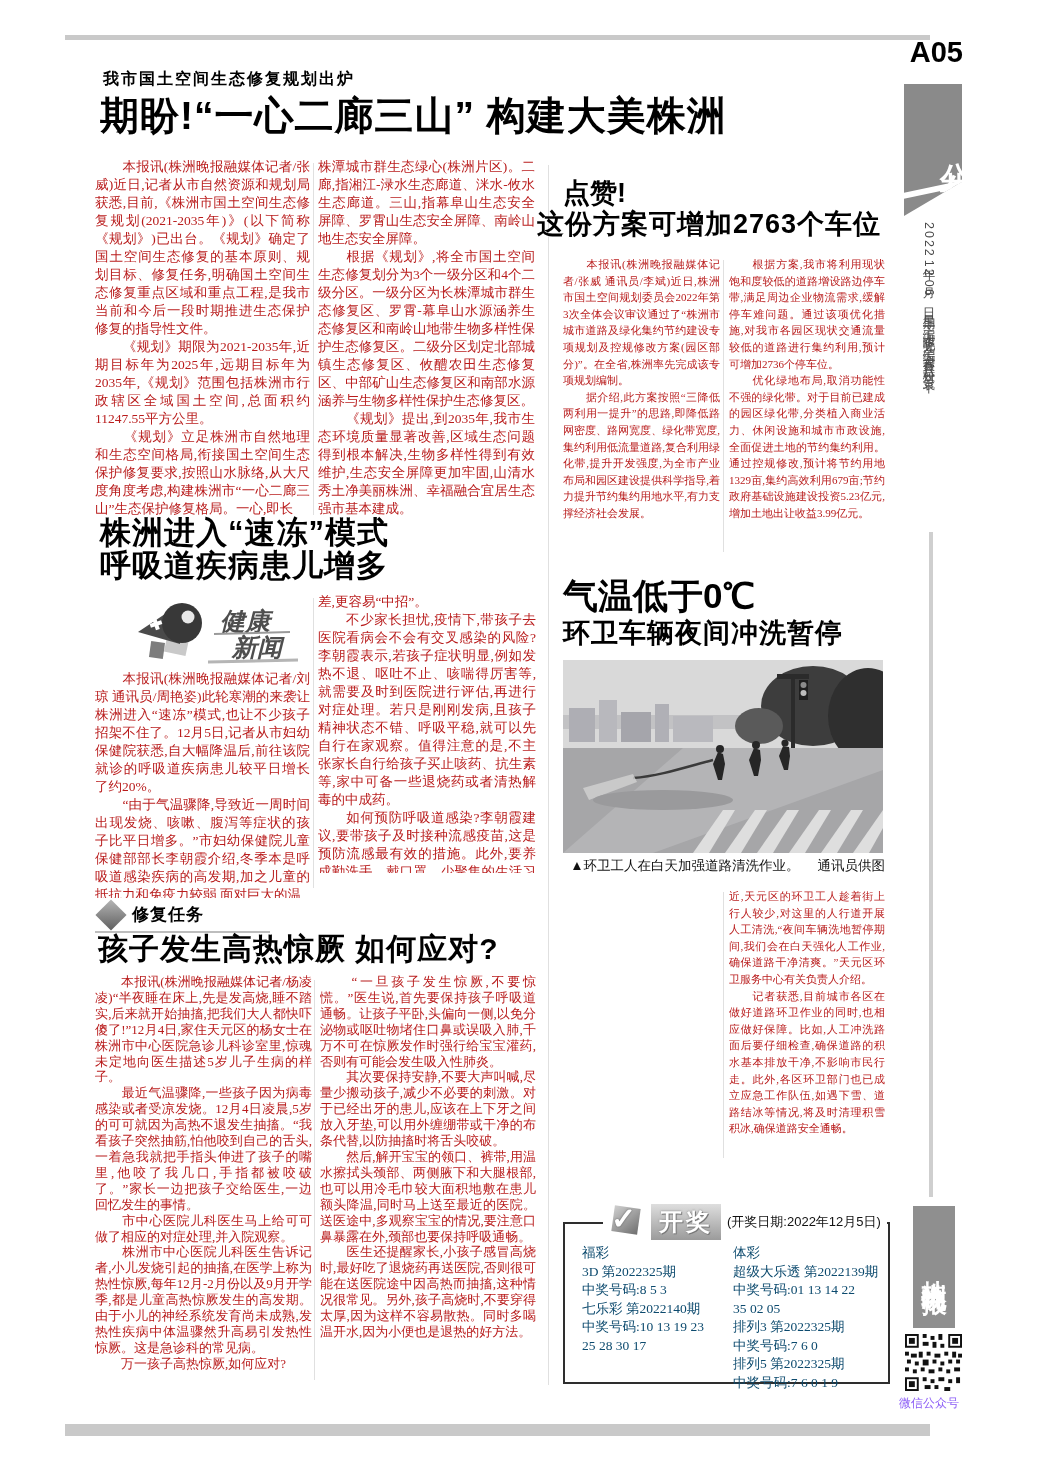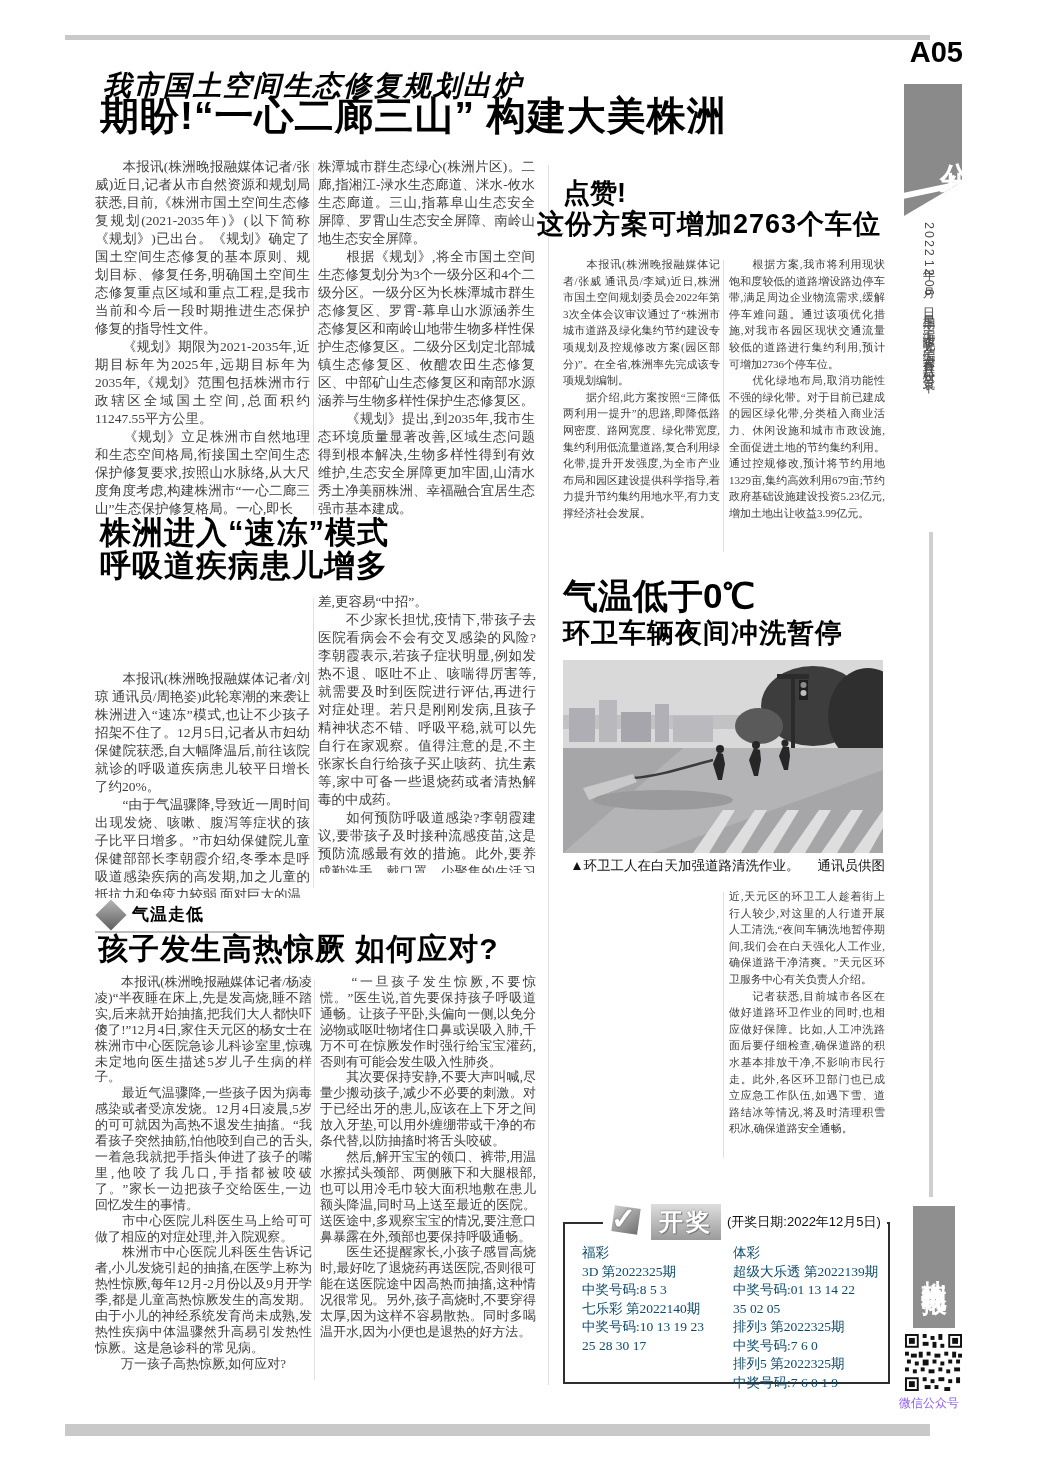--- a/index.html
+++ b/index.html
@@ -6,21 +6,21 @@
   .page{
     position:relative;width:1039px;height:1459px;background:#ffffff;
     margin:0 auto;overflow:hidden;
     font-family:"Liberation Serif",serif;color:#141414;
   }
   .abs{position:absolute;}
   .rule{background:#c9c9c9;}
   .h-sans{font-family:"Liberation Sans",sans-serif;font-weight:700;color:#000;line-height:1.12;}
   .coltext{
     position:absolute;overflow:hidden;white-space:pre-line;
-    text-align:justify;color:#404040;
+    text-align:justify;color:#b91c1c;
     font-family:"Liberation Serif",serif;
   }
   .wide{font-size:13.5px;line-height:18px;}
   .dense{font-size:13px;line-height:15.9px;}
   .narrow{font-size:11px;line-height:16.6px;}
   .hairline{position:absolute;width:1px;background:#e0e0e0;}
   
   .ribbon{
     position:absolute;left:904px;top:84px;width:58px;height:132px;background:#8a8a8a;
     clip-path:polygon(0 0,100% 0,100% 74%,0 100%);
@@ -80,21 +80,21 @@
   <div class="abs rule" style="left:65px;top:35px;width:865px;height:5px;"></div>
   <div class="abs h-sans" style="left:878px;top:36px;width:85px;font-size:29px;text-align:right;">A05</div>
 
   <div class="ribbon">
     <div class="slash"></div>
     <div class="vtxt">公共</div>
   </div>
   <div class="vdate">2022年12月06日 星期二 主编/李晓光 美编/言春蓉 校对/袁一平</div>
   <div class="vline" style="top:532px;height:665px;"></div>
 
-  <div class="abs h-sans" style="left:103px;top:70px;font-size:28px;font-weight:600;letter-spacing:2px;font-style:italic;">我市国土空间生态修复规划出炉</div>
+  <div class="abs h-sans" style="left:103px;top:70px;font-size:16px;font-weight:600;letter-spacing:2px;">我市国土空间生态修复规划出炉</div>
   <div class="abs h-sans" style="left:100px;top:94px;width:740px;font-size:39px;letter-spacing:1px;">期盼!“一心二廊三山” 构建大美株洲</div>
 
   <div class="coltext wide" style="left:95px;top:158px;width:215px;height:362px;">　　本报讯(株洲晚报融媒体记者/张威)近日,记者从市自然资源和规划局获悉,目前,《株洲市国土空间生态修复规划(2021-2035年)》(以下简称《规划》)已出台。《规划》确定了国土空间生态修复的基本原则、规划目标、修复任务,明确国土空间生态修复重点区域和重点工程,是我市当前和今后一段时期推进生态保护修复的指导性文件。
 　　《规划》期限为2021-2035年,近期目标年为2025年,远期目标年为2035年,《规划》范围包括株洲市行政辖区全域国土空间,总面积约11247.55平方公里。
 　　《规划》立足株洲市自然地理和生态空间格局,衔接国土空间生态保护修复要求,按照山水脉络,从大尺度角度考虑,构建株洲市“一心二廊三山”生态保护修复格局。一心,即长</div>
   <div class="coltext wide" style="left:318px;top:158px;width:217px;height:362px;">株潭城市群生态绿心(株洲片区)。二廊,指湘江-渌水生态廊道、洣水-攸水生态廊道。三山,指幕阜山生态安全屏障、罗霄山生态安全屏障、南岭山地生态安全屏障。
 　　根据《规划》,将全市国土空间生态修复划分为3个一级分区和4个二级分区。一级分区为长株潭城市群生态修复区、罗霄-幕阜山水源涵养生态修复区和南岭山地带生物多样性保护生态修复区。二级分区划定北部城镇生态修复区、攸醴农田生态修复区、中部矿山生态修复区和南部水源涵养与生物多样性保护生态修复区。
 　　《规划》提出,到2035年,我市生态环境质量显著改善,区域生态问题得到根本解决,生物多样性得到有效维护,生态安全屏障更加牢固,山清水秀土净美丽株洲、幸福融合宜居生态强市基本建成。</div>
   <div class="hairline" style="left:313px;top:163px;height:352px;"></div>
 
@@ -104,30 +104,45 @@
   <div class="abs h-sans" style="left:537px;top:209px;font-size:27px;letter-spacing:1px;">这份方案可增加2763个车位</div>
   <div class="coltext narrow" style="left:563px;top:256px;width:157px;height:300px;">　　本报讯(株洲晚报融媒体记者/张威 通讯员/李斌)近日,株洲市国土空间规划委员会2022年第3次全体会议审议通过了“株洲市城市道路及绿化集约节约建设专项规划及控规修改方案(园区部分)”。在全省,株洲率先完成该专项规划编制。
 　　据介绍,此方案按照“三降低两利用一提升”的思路,即降低路网密度、路网宽度、绿化带宽度,集约利用低流量道路,复合利用绿化带,提升开发强度,为全市产业布局和园区建设提供科学指导,着力提升节约集约用地水平,有力支撑经济社会发展。</div>
   <div class="coltext narrow" style="left:729px;top:256px;width:156px;height:300px;">　　根据方案,我市将利用现状饱和度较低的道路增设路边停车带,满足周边企业物流需求,缓解停车难问题。通过该项优化措施,对我市各园区现状交通流量较低的道路进行集约利用,预计可增加2736个停车位。
 　　优化绿地布局,取消功能性不强的绿化带。对于目前已建成的园区绿化带,分类植入商业活力、休闲设施和城市市政设施,全面促进土地的节约集约利用。通过控规修改,预计将节约用地1329亩,集约高效利用679亩;节约政府基础设施建设投资5.23亿元,增加土地出让收益3.99亿元。</div>
   <div class="hairline" style="left:723px;top:260px;height:292px;"></div>
 
   <div class="abs h-sans" style="left:100px;top:516px;font-size:31px;letter-spacing:1px;">株洲进入“速冻”模式</div>
   <div class="abs h-sans" style="left:100px;top:549px;font-size:31px;letter-spacing:1px;">呼吸道疾病患儿增多</div>
 
+  <div class="badge-health">
+    <svg width="182" height="70" viewBox="0 0 182 70">
+      <rect x="38" y="36" width="22" height="22" fill="#c9c9c9" transform="rotate(12 49 47)"></rect>
+      <polygon points="10,36 52,8 52,48" fill="#4a4a4a"></polygon>
+      <circle cx="54" cy="27" r="20" fill="#383838"></circle>
+      <circle cx="60" cy="21" r="6.5" fill="#e8e8e8"></circle>
+      <rect x="22" y="26" width="12" height="4" fill="#ffffff" transform="rotate(-18 28 28)"></rect>
+      <rect x="26" y="22" width="4" height="12" fill="#ffffff" transform="rotate(-18 28 28)"></rect>
+      <rect x="22" y="46" width="14" height="16" fill="#7d7d7d" transform="rotate(8 29 54)"></rect>
+      <text x="92" y="34" font-size="25" font-weight="bold" font-style="italic" fill="#4e4e4e" font-family="Liberation Sans, sans-serif">健康</text>
+      <text x="104" y="60" font-size="25" font-weight="bold" font-style="italic" fill="#4e4e4e" font-family="Liberation Sans, sans-serif">新闻</text>
+      <line x1="86" y1="38" x2="162" y2="36" stroke="#9a9a9a" stroke-width="2"></line>
+      <line x1="80" y1="66" x2="170" y2="64" stroke="#b5b5b5" stroke-width="3"></line>
+    </svg>
+  </div>
 
   <div class="coltext wide" style="left:95px;top:670px;width:215px;height:228px;">　　本报讯(株洲晚报融媒体记者/刘琼 通讯员/周艳姿)此轮寒潮的来袭让株洲进入“速冻”模式,也让不少孩子招架不住了。12月5日,记者从市妇幼保健院获悉,自大幅降温后,前往该院就诊的呼吸道疾病患儿较平日增长了约20%。
 　　“由于气温骤降,导致近一周时间出现发烧、咳嗽、腹泻等症状的孩子比平日增多。”市妇幼保健院儿童保健部部长李朝霞介绍,冬季本是呼吸道感染疾病的高发期,加之儿童的抵抗力和免疫力较弱,面对巨大的温</div>
   <div class="coltext wide" style="left:318px;top:593px;width:218px;height:280px;">差,更容易“中招”。
 　　不少家长担忧,疫情下,带孩子去医院看病会不会有交叉感染的风险?李朝霞表示,若孩子症状明显,例如发热不退、呕吐不止、咳喘得厉害等,就需要及时到医院进行评估,再进行对症处理。若只是刚刚发病,且孩子精神状态不错、呼吸平稳,就可以先自行在家观察。值得注意的是,不主张家长自行给孩子买止咳药、抗生素等,家中可备一些退烧药或者清热解毒的中成药。
 　　如何预防呼吸道感染?李朝霞建议,要带孩子及时接种流感疫苗,这是预防流感最有效的措施。此外,要养成勤洗手、戴口罩、少聚集的生活习惯,均衡饮食。</div>
   <div class="hairline" style="left:313px;top:598px;height:290px;"></div>
 
   <div class="diamond"></div>
-  <div class="abs h-sans" style="left:132px;top:905px;font-size:17px;letter-spacing:1px;">气温走低</div>
+  <div class="abs h-sans" style="left:132px;top:905px;font-size:17px;letter-spacing:1px;">修复任务</div>
   <div class="tag-underline"></div>
   <div class="abs h-sans" style="left:98px;top:932px;font-size:30px;letter-spacing:1px;">孩子发生高热惊厥 如何应对?</div>
 
   <div class="coltext dense" style="left:95px;top:974px;width:217px;height:412px;">　　本报讯(株洲晚报融媒体记者/杨凌凌)“半夜睡在床上,先是发高烧,睡不踏实,后来就开始抽搐,把我们大人都快吓傻了!”12月4日,家住天元区的杨女士在株洲市中心医院急诊儿科诊室里,惊魂未定地向医生描述5岁儿子生病的样子。
 　　最近气温骤降,一些孩子因为病毒感染或者受凉发烧。12月4日凌晨,5岁的可可就因为高热不退发生抽搐。“我看孩子突然抽筋,怕他咬到自己的舌头,一着急我就把手指头伸进了孩子的嘴里,他咬了我几口,手指都被咬破了。”家长一边把孩子交给医生,一边回忆发生的事情。
 　　市中心医院儿科医生马上给可可做了相应的对症处理,并入院观察。
 　　株洲市中心医院儿科医生告诉记者,小儿发烧引起的抽搐,在医学上称为热性惊厥,每年12月-2月份以及9月开学季,都是儿童高热惊厥发生的高发期。由于小儿的神经系统发育尚未成熟,发热性疾病中体温骤然升高易引发热性惊厥。这是急诊科的常见病。
 　　万一孩子高热惊厥,如何应对?</div>
   <div class="coltext dense" style="left:320px;top:974px;width:216px;height:412px;">　　“一旦孩子发生惊厥,不要惊慌。”医生说,首先要保持孩子呼吸道通畅。让孩子平卧,头偏向一侧,以免分泌物或呕吐物堵住口鼻或误吸入肺,千万不可在惊厥发作时强行给宝宝灌药,否则有可能会发生吸入性肺炎。
 　　其次要保持安静,不要大声叫喊,尽量少搬动孩子,减少不必要的刺激。对于已经出牙的患儿,应该在上下牙之间放入牙垫,可以用外缠绷带或干净的布条代替,以防抽搐时将舌头咬破。

